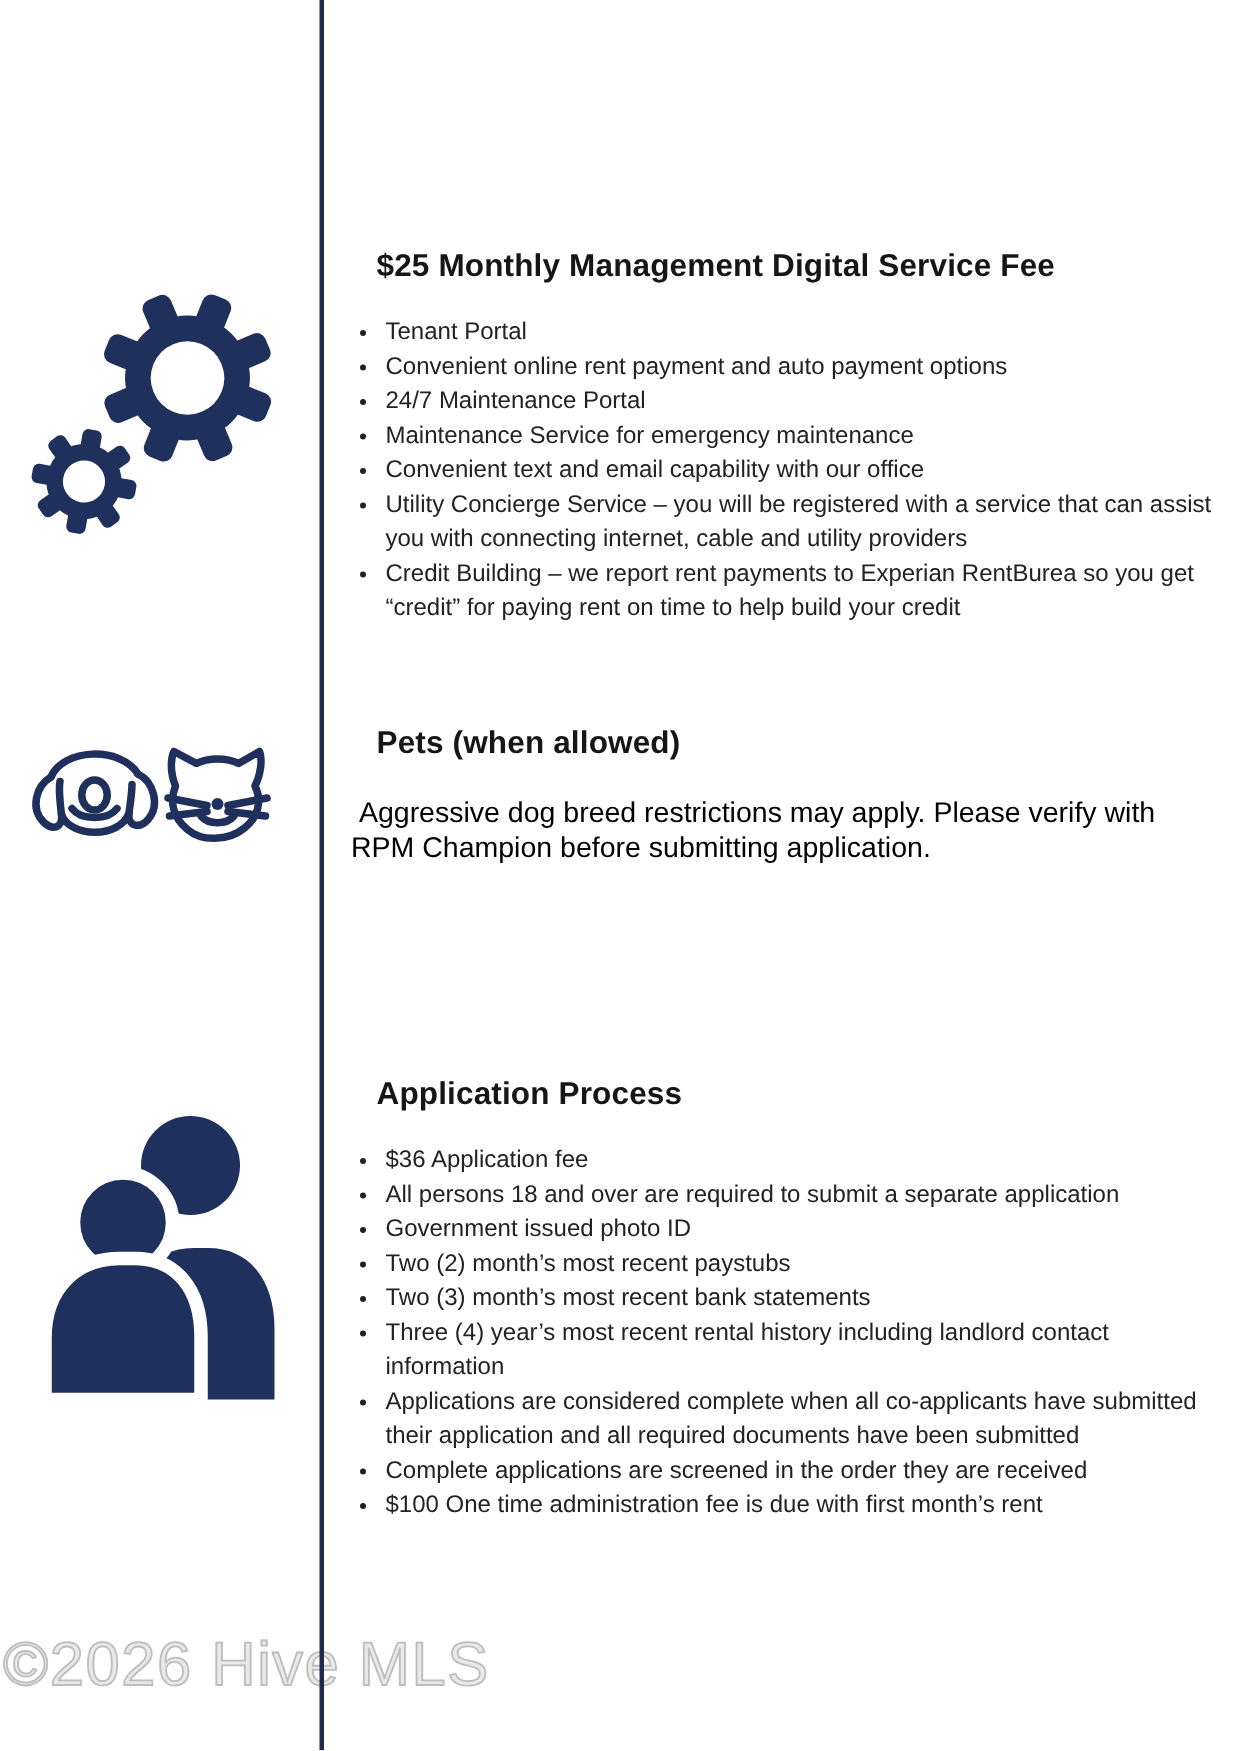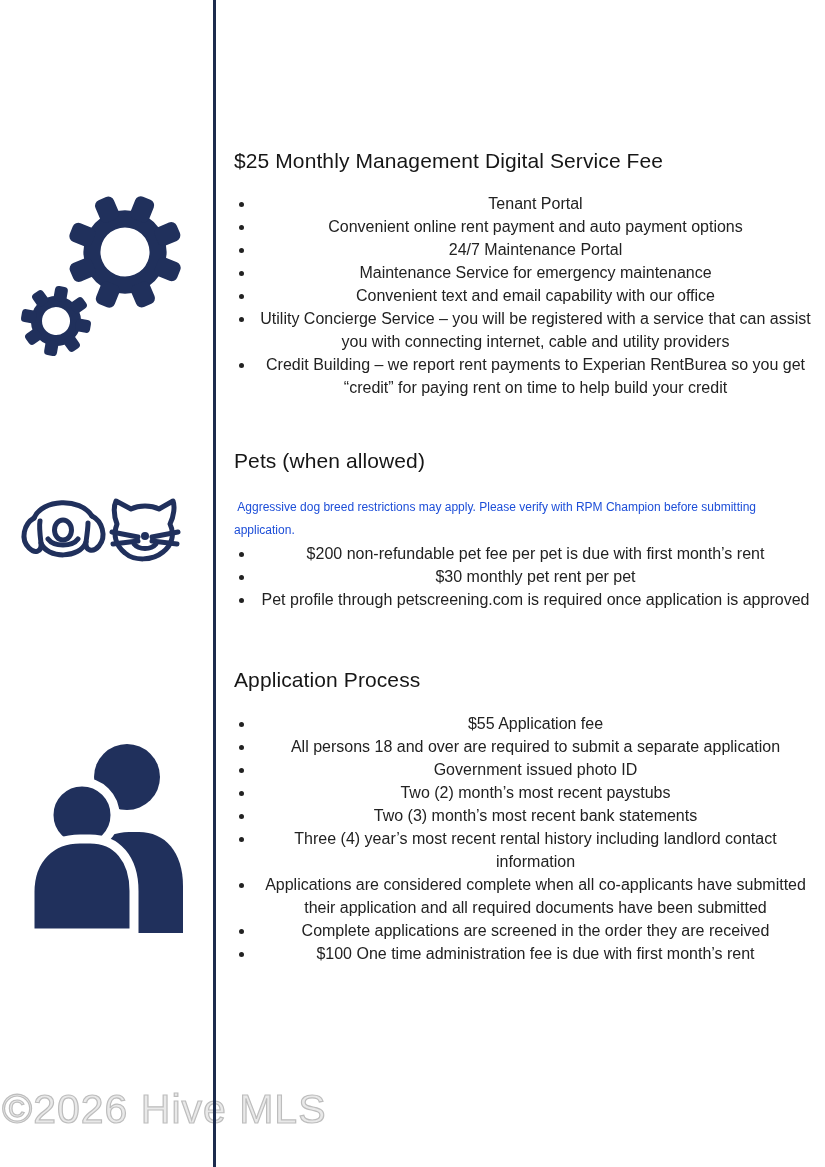--- a/index.html
+++ b/index.html
@@ -24,37 +24,37 @@
     z-index:1;
     white-space:nowrap;
   }
   .icon { position:absolute; z-index:2; }
   .icon-gears   { left:18px; top:190px; width:170px; height:172px; }
   .icon-dogcat  { left:14px; top:492px; width:168px; height:78px; }
   .icon-people  { left:25px; top:740px; width:160px; height:195px; }
 
   .sec { position:absolute; left:234px; width:580px; color:#212121; z-index:2; }
   .sec1 { top:146px; }
-  .sec2 { top:446px; }
-  .sec3 { top:665px; }
+  .sec2 { top:464px; }
+  .sec3 { top:698px; }
   .sec h2 {
-    margin:0; font-size:21px; line-height:30px;
-    font-weight:400; color:#161616; letter-spacing:0.1px;
+    margin:17px; font-size:21px; line-height:30px;
+    font-weight:700; color:#161616; letter-spacing:0.1px;
   }
   .sec2 h2 { line-height:29px; }
   .sec ul {
     margin:16px 0 0 0; padding-left:21px;
     font-size:16px; line-height:23px; color:#222222;
   }
-  .sec li { padding-left:2px;text-align:center; }
+  .sec li { padding-left:2px; }
   .sec2 ul { margin-top:0; }
   .sec3 ul { margin-top:17px; }
   .para {
-    margin:21px 0 0 0; font-size:12px; line-height:23px;
-    color:#1d4ed8; white-space:pre-wrap;
+    margin:21px 0 0 0; font-size:19px; line-height:23px;
+    color:#000000; white-space:pre-wrap;
   }
   svg .stroke-line { fill:none; stroke:#20305c; stroke-width:5; stroke-linecap:round; stroke-linejoin:round; }
 </style>
 </head>
 <body>
 
 <div class="page">
 
   <div class="divider"></div>
 
@@ -131,31 +131,26 @@
       <li>Maintenance Service for emergency maintenance</li>
       <li>Convenient text and email capability with our office</li>
       <li>Utility Concierge Service – you will be registered with a service that can assist you with connecting internet, cable and utility providers</li>
       <li>Credit Building – we report rent payments to Experian RentBurea so you get “credit” for paying rent on time to help build your credit</li>
     </ul>
   </section>
 
   <section class="sec sec2">
     <h2>Pets (when allowed)</h2>
     <p class="para"> Aggressive dog breed restrictions may apply. Please verify with RPM Champion before submitting application.</p>
-    <ul>
-      <li>$200 non-refundable pet fee per pet is due with first month’s rent</li>
-      <li>$30 monthly pet rent per pet</li>
-      <li>Pet profile through petscreening.com is required once application is approved</li>
-    </ul>
   </section>
 
   <section class="sec sec3">
     <h2>Application Process</h2>
     <ul>
-      <li>$55 Application fee</li>
+      <li>$36 Application fee</li>
       <li>All persons 18 and over are required to submit a separate application</li>
       <li>Government issued photo ID</li>
       <li>Two (2) month’s most recent paystubs</li>
       <li>Two (3) month’s most recent bank statements</li>
       <li>Three (4) year’s most recent rental history including landlord contact information</li>
       <li>Applications are considered complete when all co-applicants have submitted their application and all required documents have been submitted</li>
       <li>Complete applications are screened in the order they are received</li>
       <li>$100 One time administration fee is due with first month’s rent</li>
     </ul>
   </section>

